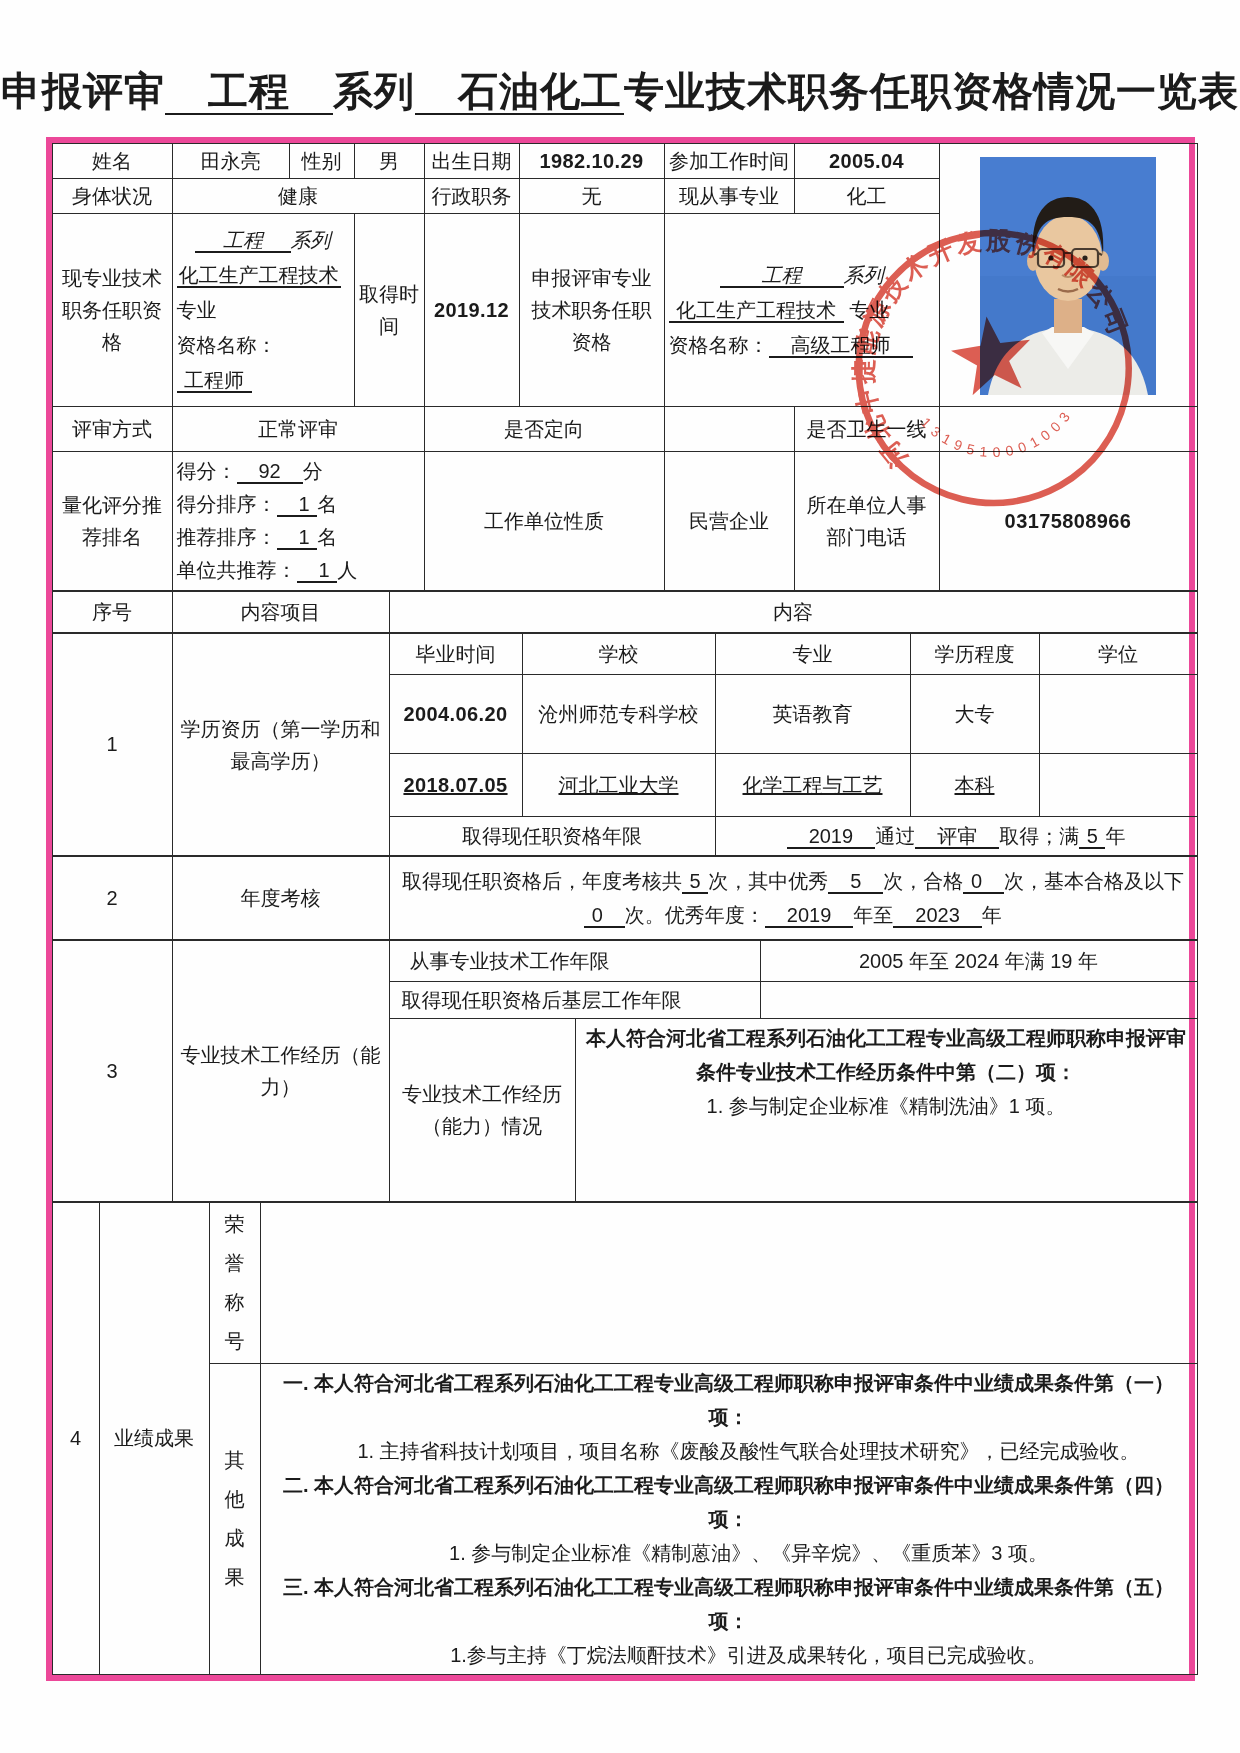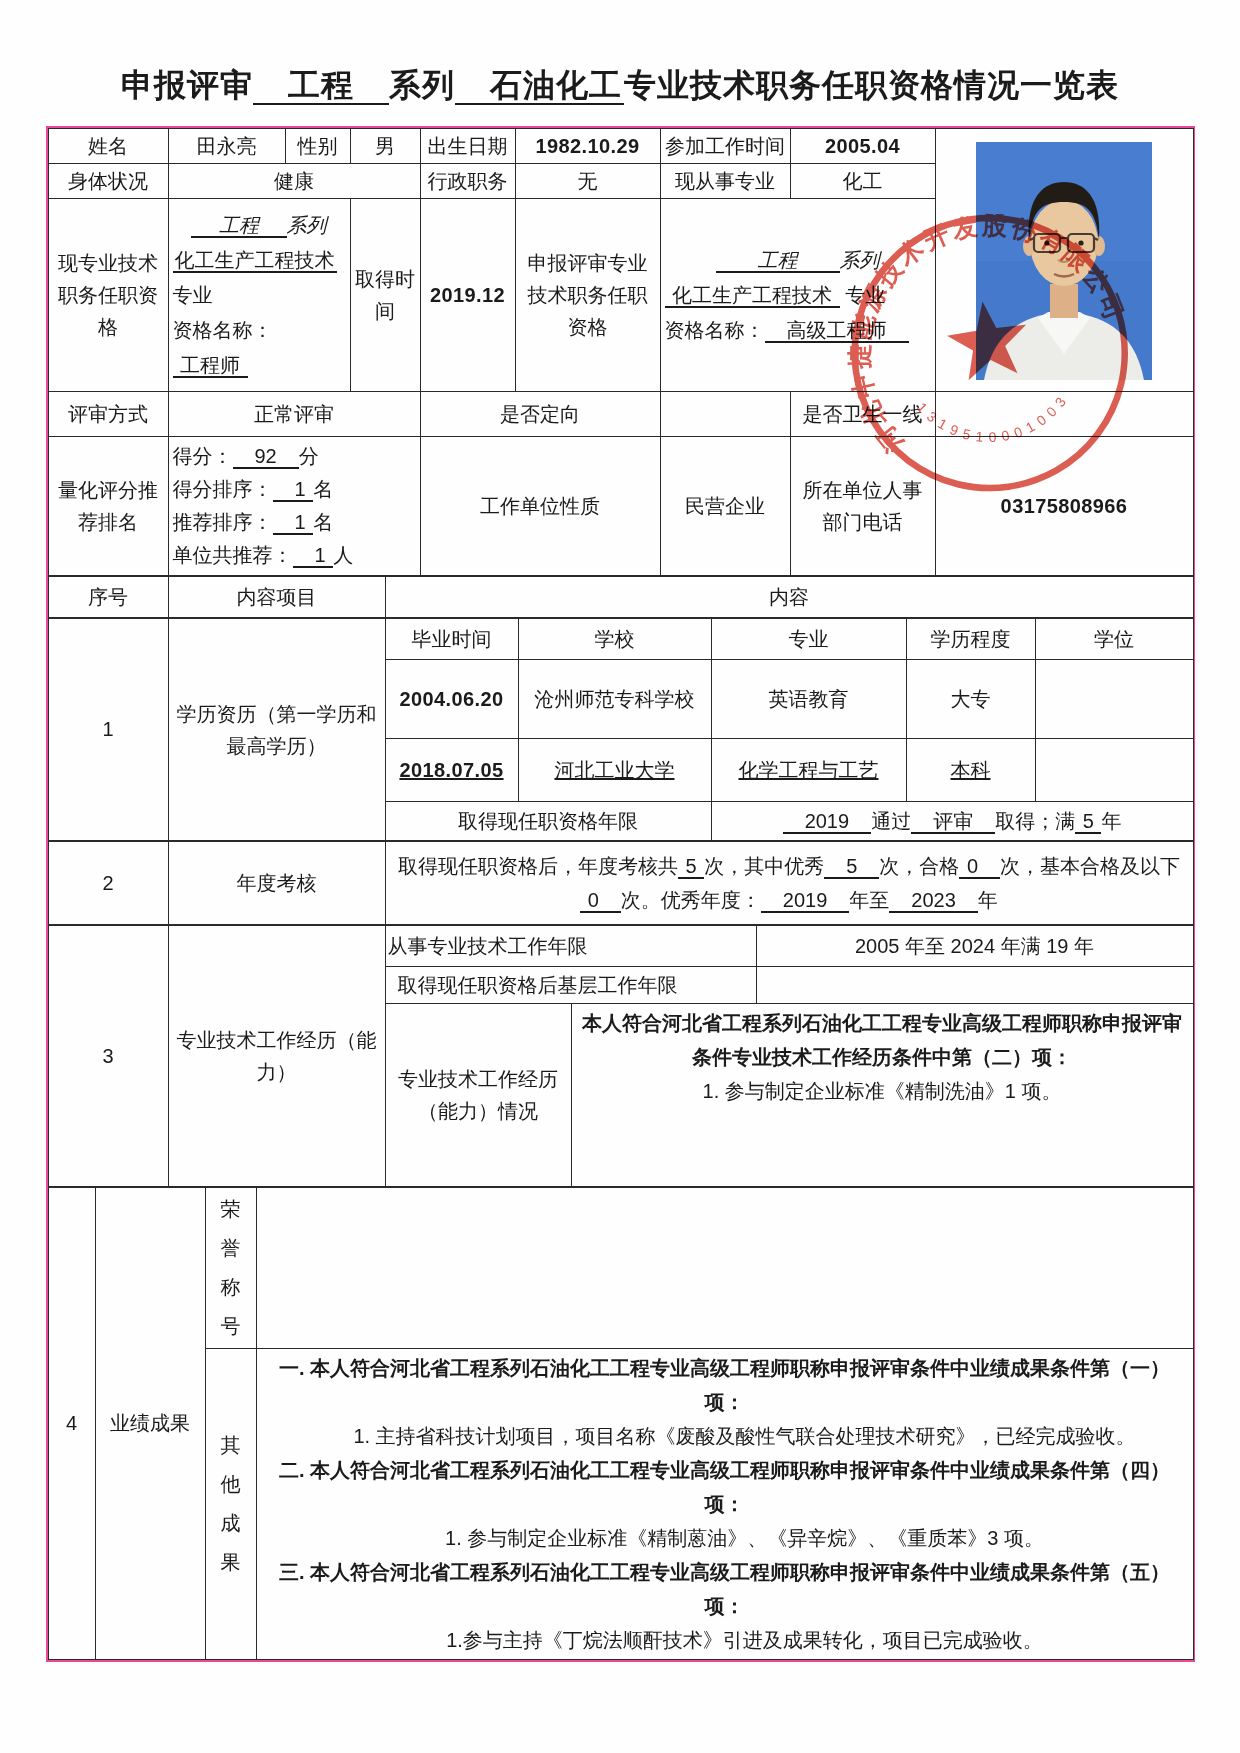--- a/index.html
+++ b/index.html
@@ -1,21 +1,21 @@
 <!DOCTYPE html>
 <html><head>
 <meta charset="utf-8">
 <style>
   html,body{margin:0;padding:0;background:#e9e9e9;}
   .page{position:relative;width:1240px;height:1753px;background:#fefefe;margin:0 auto;
         font-family:"Liberation Sans",sans-serif;color:#1b1b1b;overflow:hidden;}
-  .title{padding-top:64px;text-align:center;font-size:32px;font-weight:700;letter-spacing:1px;}
+  .title{padding-top:64px;text-align:center;font-size:40px;font-weight:700;letter-spacing:1px;}
   .subtitle{margin-top:20px;text-align:center;font-size:25px;font-weight:700;}
   .fill{border-bottom:2px solid #1b1b1b;white-space:pre;padding:0 2px;}
-  .sheet{width:1149px;margin:18px auto 0;border:2px solid #ec4899;position:relative;box-sizing:border-box;}
+  .sheet{width:1149px;margin:18px auto 0;border:6px solid #ec4899;position:relative;box-sizing:border-box;}
   table.band{width:100%;border-collapse:collapse;table-layout:fixed;}
   table.band td{border:1px solid #2a2a2a;text-align:center;vertical-align:middle;
         font-size:20px;padding:2px 4px;overflow:hidden;}
   .al{text-align:left !important;}
   .num{font-weight:600;letter-spacing:.4px;}
   .lh{line-height:1.6;}
   .r30 td{height:30px;} .r188 td{height:188px;} .r40 td{height:40px;} .r134 td{height:134px;}
   .r32 td{height:32px;} .r36 td{height:36px;} .r74 td{height:74px;} .r58 td{height:58px;text-decoration:underline;}
   .r34 td{height:34px;} .r78 td{height:78px;} .r178 td{height:178px;} .r133 td{height:133px;} .r192 td{height:192px;}
   .qualcell{line-height:1.75;padding:6px 10px;}
@@ -209,21 +209,21 @@
           <col style="width:120px">
           <col style="width:217px">
           <col style="width:186px">
         <col style="width:185px">
           <col style="width:437px">
         </colgroup>
       <tbody>
           <tr class="r36">
         <td rowspan="3">3</td>
         <td rowspan="3" class="lh">专业技术工作经历（能力）</td>
-        <td colspan="2" class="al" style="padding-left:2px;">从事专业技术工作年限</td>
+        <td colspan="2" class="al" style="padding-left:20px;">从事专业技术工作年限</td>
         <td>2005 年至 2024 年满 19 年</td>
       </tr>
       <tr class="r32">
         <td colspan="2" class="al" style="padding-left:12px;">取得现任职资格后基层工作年限</td>
         <td></td>
       </tr>
       <tr class="r178">
         <td class="lh">专业技术工作经历（能力）情况</td>
         <td colspan="2" class="para" style="vertical-align:top;">
           <div class="bold">本人符合河北省工程系列石油化工工程专业高级工程师职称申报评审条件专业技术工作经历条件中第（二）项：</div>

